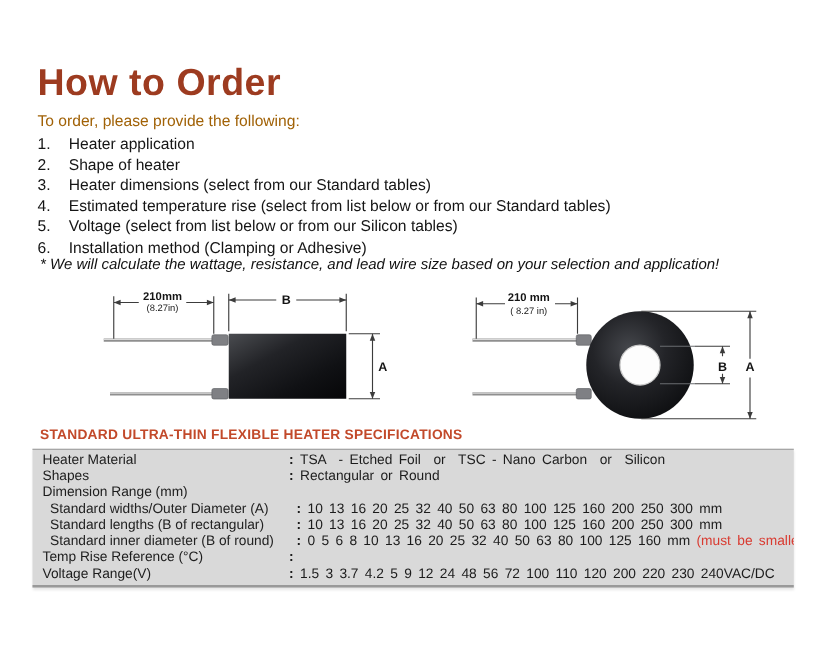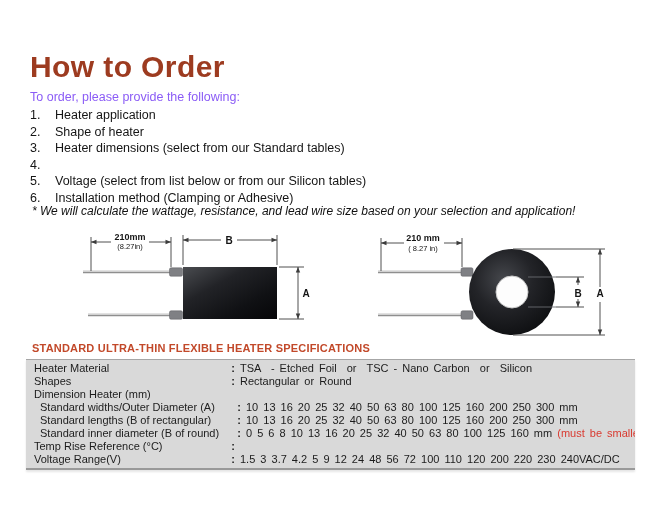--- a/index.html
+++ b/index.html
@@ -5,21 +5,21 @@
   html,body{margin:0;padding:0;}
   body{
     width:650px;height:523px;position:relative;background:#ffffff;
     font-family:"Liberation Sans",sans-serif;color:#1b1b1b;overflow:hidden;
   }
   .abs{position:absolute;}
   .title{
     left:30px;top:50px;font-size:30px;font-weight:bold;color:#9d3b20;
     letter-spacing:.4px;
   }
-  .intro{left:30px;top:90px;font-size:12.5px;color:#8b5cf6;}
+  .intro{left:30px;top:90px;font-size:12.5px;color:#a16207;}
   .order-list{left:30px;top:107px;width:600px;}
   .list-item{display:flex;height:16.5px;line-height:16.5px;font-size:12.5px;color:#151515;}
   .list-num{width:25px;flex:0 0 25px;}
   .note{left:32px;top:204px;font-size:12px;font-style:italic;color:#111;text-align:center;}
   .diagrams{left:0;top:225px;}
   .specs-heading{
     left:32px;top:342px;font-size:11px;font-weight:bold;color:#c2492a;letter-spacing:.2px;
   }
   .spec-table{
     left:26px;top:359px;width:609px;background:#d9d9d9;
@@ -49,20 +49,21 @@
   <div class="list-item">
     <span class="list-num">2.</span>
     <span>Shape of heater</span>
   </div>
   <div class="list-item">
     <span class="list-num">3.</span>
     <span>Heater dimensions (select from our Standard tables)</span>
   </div>
   <div class="list-item">
     <span class="list-num">4.</span>
+    <span>Estimated temperature rise (select from list below or from our Standard tables)</span>
   </div>
   <div class="list-item">
     <span class="list-num">5.</span>
     <span>Voltage (select from list below or from our Silicon tables)</span>
   </div>
   <div class="list-item">
     <span class="list-num">6.</span>
     <span>Installation method (Clamping or Adhesive)</span>
   </div>
 </div>
@@ -170,21 +171,21 @@
     <span class="spec-label">Heater Material</span>
     <span class="spec-colon">:</span>
     <span class="spec-value">TSA  - Etched Foil  or  TSC - Nano Carbon  or  Silicon</span>
   </div>
   <div class="spec-row">
     <span class="spec-label">Shapes</span>
     <span class="spec-colon">:</span>
     <span class="spec-value">Rectangular or Round</span>
   </div>
   <div class="spec-row">
-    <span class="spec-label">Dimension Heater (mm)</span>
+    <span class="spec-label">Dimension Range (mm)</span>
     <span class="spec-colon"></span>
     <span class="spec-value"></span>
   </div>
   <div class="spec-row">
     <span class="spec-label indent">Standard widths/Outer Diameter (A)</span>
     <span class="spec-colon">:</span>
     <span class="spec-value">10 13 16 20 25 32 40 50 63 80 100 125 160 200 250 300 mm</span>
   </div>
   <div class="spec-row">
     <span class="spec-label indent">Standard lengths (B of rectangular)</span>

